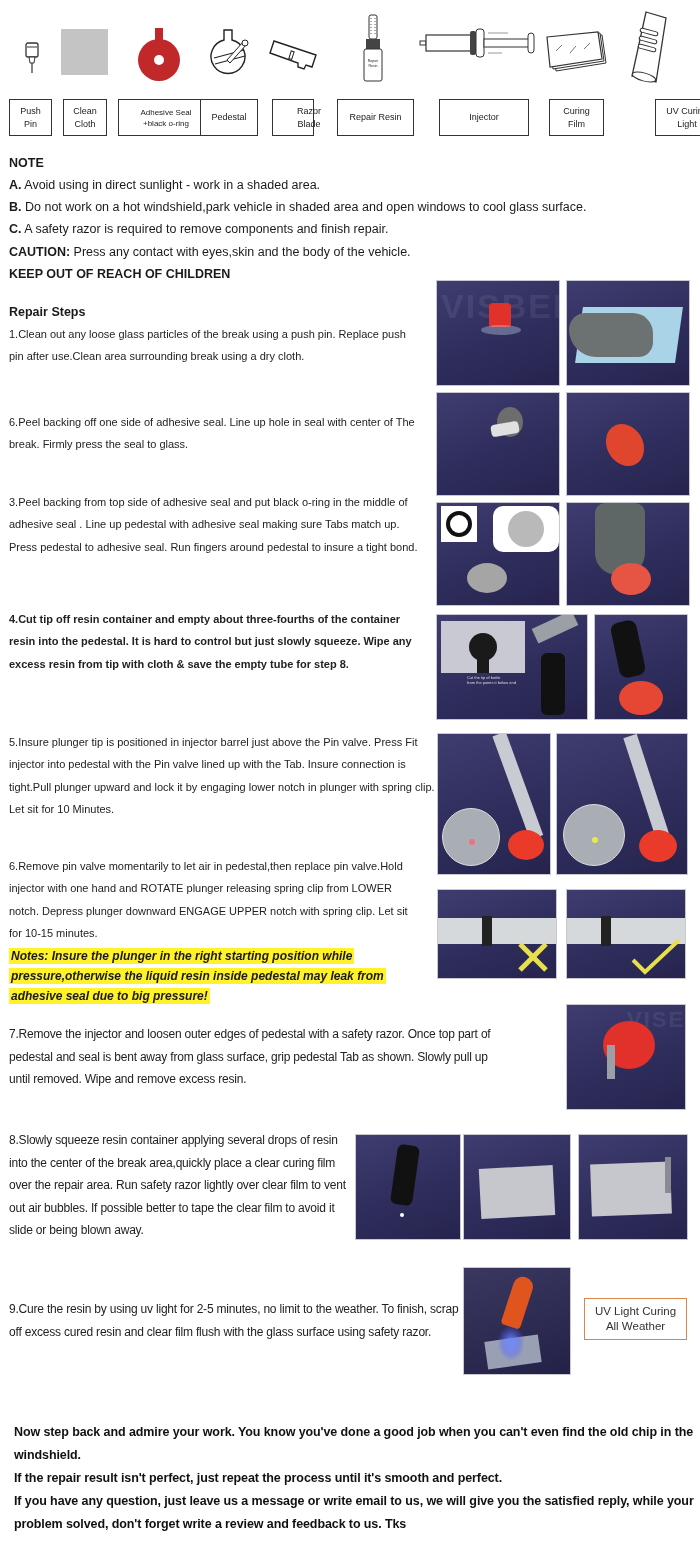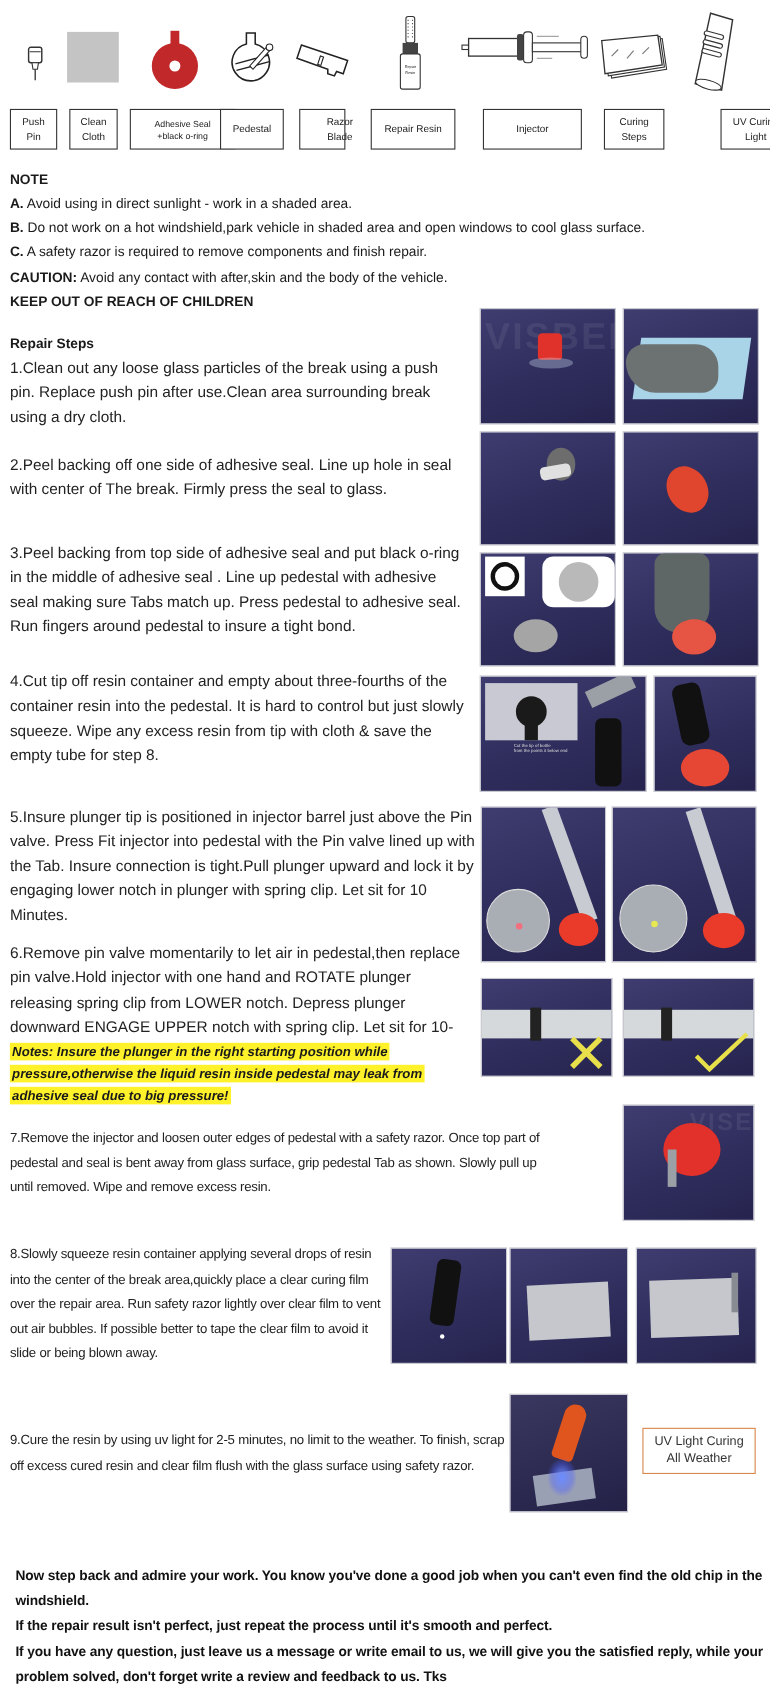--- a/index.html
+++ b/index.html
@@ -13,21 +13,21 @@
     font-size: 9px; line-height: 13px; text-align: center; color: #222;
     display: flex; align-items: center; justify-content: center; padding: 2px;
     white-space: pre-line;
   }
 
   
   .note-line { position: absolute; left: 9px; font-size: 12.5px; line-height: 16px; color: #1a1a1a; white-space: nowrap; }
   .note-line b { font-weight: bold; }
   .heading { font-weight: bold; font-size: 12.5px; }
 
-  .step-text { position: absolute; left: 9px; font-size: 14px; line-height: 22.3px; color: #222; }
+  .step-text { position: absolute; left: 9px; font-size: 11px; line-height: 22.3px; color: #222; }
   .step-text.condensed { font-size: 12px; line-height: 22.5px; letter-spacing: -0.2px; }
 
   .highlight-note { position: absolute; left: 9px; font-size: 12px; line-height: 20px; font-style: italic; font-weight: bold; color: #1a1a1a; }
   .highlight-note span { background: #fff22a; box-decoration-break: clone; -webkit-box-decoration-break: clone; padding: 1px 2px; }
 
   .photo { position: absolute; background: linear-gradient(160deg, #3f3d70 0%, #2f2d5c 55%, #26244e 100%); border: 1px solid #c8c8d0; overflow: hidden; }
   .wm { position: absolute; color: rgba(255,255,255,0.07); font-weight: bold; font-size: 34px; letter-spacing: 2px; white-space: nowrap; }
 
   .uv-box { position: absolute; border: 1.5px solid #d8864a; font-size: 11.5px; line-height: 15px; text-align: center; color: #333; display: flex; align-items: center; justify-content: center; white-space: pre-line; }
 
@@ -117,41 +117,41 @@
   <div class="comp-label" style="left:63px;top:99px;width:44px;height:37px;">Clean
 Cloth</div>
   <div class="comp-label" style="left:118px;top:99px;width:96px;height:37px;font-size:8px;line-height:11px;">Adhesive Seal
 +black o-ring</div>
   <div class="comp-label" style="left:200px;top:99px;width:58px;height:37px;">Pedestal</div>
   <div class="comp-label" style="left:272px;top:99px;width:42px;height:37px;padding-left:34px;">Razor
 Blade</div>
   <div class="comp-label" style="left:337px;top:99px;width:77px;height:37px;">Repair Resin</div>
   <div class="comp-label" style="left:439px;top:99px;width:90px;height:37px;">Injector</div>
   <div class="comp-label" style="left:549px;top:99px;width:55px;height:37px;">Curing
-Steps</div>
+Film</div>
   <div class="comp-label" style="left:615px;top:99px;width:64px;height:37px;margin-left:40px;">UV Curing
 Light</div>
 </section>
 
 <section>
   <div class="note-line heading" style="top:155px;">NOTE</div>
   <div class="note-line" style="top:177px;"><b>A.</b><span> Avoid using in direct sunlight - work in a shaded area.</span></div>
   <div class="note-line" style="top:199px;"><b>B.</b><span> Do not work on a hot windshield,park vehicle in shaded area and open windows to cool glass surface.</span></div>
   <div class="note-line" style="top:221px;"><b>C.</b><span> A safety razor is required to remove components and finish repair.</span></div>
-  <div class="note-line" style="top:244px;"><b>CAUTION:</b><span> Avoid any contact with after,skin and the body of the vehicle.</span></div>
+  <div class="note-line" style="top:244px;"><b>CAUTION:</b><span> Press any contact with eyes,skin and the body of the vehicle.</span></div>
   <div class="note-line heading" style="top:266px;">KEEP OUT OF REACH OF CHILDREN</div>
 </section>
 
 <section>
   <div class="note-line heading" style="top:304px;">Repair Steps</div>
 
   <div class="step-text" style="top:323px;width:410px;">1.Clean out any loose glass particles of the break using a push pin. Replace push pin after use.Clean area surrounding break using a dry cloth.</div>
-  <div class="step-text" style="top:411px;width:410px;">2.Peel backing off one side of adhesive seal. Line up hole in seal with center of The break. Firmly press the seal to glass.</div>
+  <div class="step-text" style="top:411px;width:410px;">6.Peel backing off one side of adhesive seal. Line up hole in seal with center of The break. Firmly press the seal to glass.</div>
   <div class="step-text" style="top:491px;width:410px;">3.Peel backing from top side of  adhesive seal and put black o-ring in the middle of adhesive seal . Line up pedestal with adhesive seal making sure Tabs match up. Press pedestal to adhesive seal. Run fingers around pedestal to insure a tight bond.</div>
-  <div class="step-text" style="top:608px;width:420px;">4.Cut tip off resin container and empty about three-fourths of the container resin into the pedestal. It is hard to control but just slowly squeeze. Wipe any excess resin from tip with cloth &amp; save the empty tube for step 8.</div>
+  <div class="step-text" style="top:608px;width:420px;font-weight:bold;">4.Cut tip off resin container and empty about three-fourths of the container resin into the pedestal. It is hard to control but just slowly squeeze. Wipe any excess resin from tip with cloth &amp; save the empty tube for step 8.</div>
   <div class="step-text" style="top:731px;width:428px;">5.Insure plunger tip is positioned in injector barrel just above the Pin valve. Press Fit injector into pedestal with the Pin valve lined up with the Tab. Insure connection is tight.Pull plunger upward and lock it by engaging lower notch in plunger with spring clip. Let sit for 10 Minutes.</div>
   <div class="step-text" style="top:855px;width:412px;">6.Remove pin valve momentarily to let air in pedestal,then replace pin valve.Hold injector with one hand and ROTATE plunger releasing spring clip from LOWER notch. Depress plunger downward ENGAGE UPPER notch with spring clip. Let sit for 10-15 minutes.</div>
   <div class="highlight-note" style="top:946px;width:418px;"><span>Notes: Insure the plunger in the right starting position while pressure,otherwise the liquid resin inside pedestal may leak from adhesive seal due to big pressure!</span></div>
   <div class="step-text condensed" style="top:1023px;width:488px;">7.Remove the injector and loosen outer edges of pedestal with a safety razor. Once top part of pedestal and seal is bent away from glass surface, grip pedestal Tab as shown. Slowly pull up until removed. Wipe and remove excess resin.</div>
   <div class="step-text condensed" style="top:1129px;width:340px;">8.Slowly squeeze resin container applying several drops of resin into the center of the break area,quickly place a clear curing film over the repair area. Run safety razor lightly over clear film to vent out air bubbles. If possible better to tape the clear film to avoid it slide or being blown away.</div>
   <div class="step-text condensed" style="top:1298px;width:450px;">9.Cure the resin by using uv light for 2-5 minutes, no limit to the weather. To finish, scrap off excess cured resin and clear film flush with the glass surface using safety razor.</div>
 
   <div class="photo" style="left:436px;top:280px;width:124px;height:106px;">
     <div class="wm" style="left:4px;top:6px;">VISBELLA</div>
     <div style="position:absolute;left:52px;top:22px;width:22px;height:24px;background:#e0322a;border-radius:4px 4px 3px 3px;"></div>

